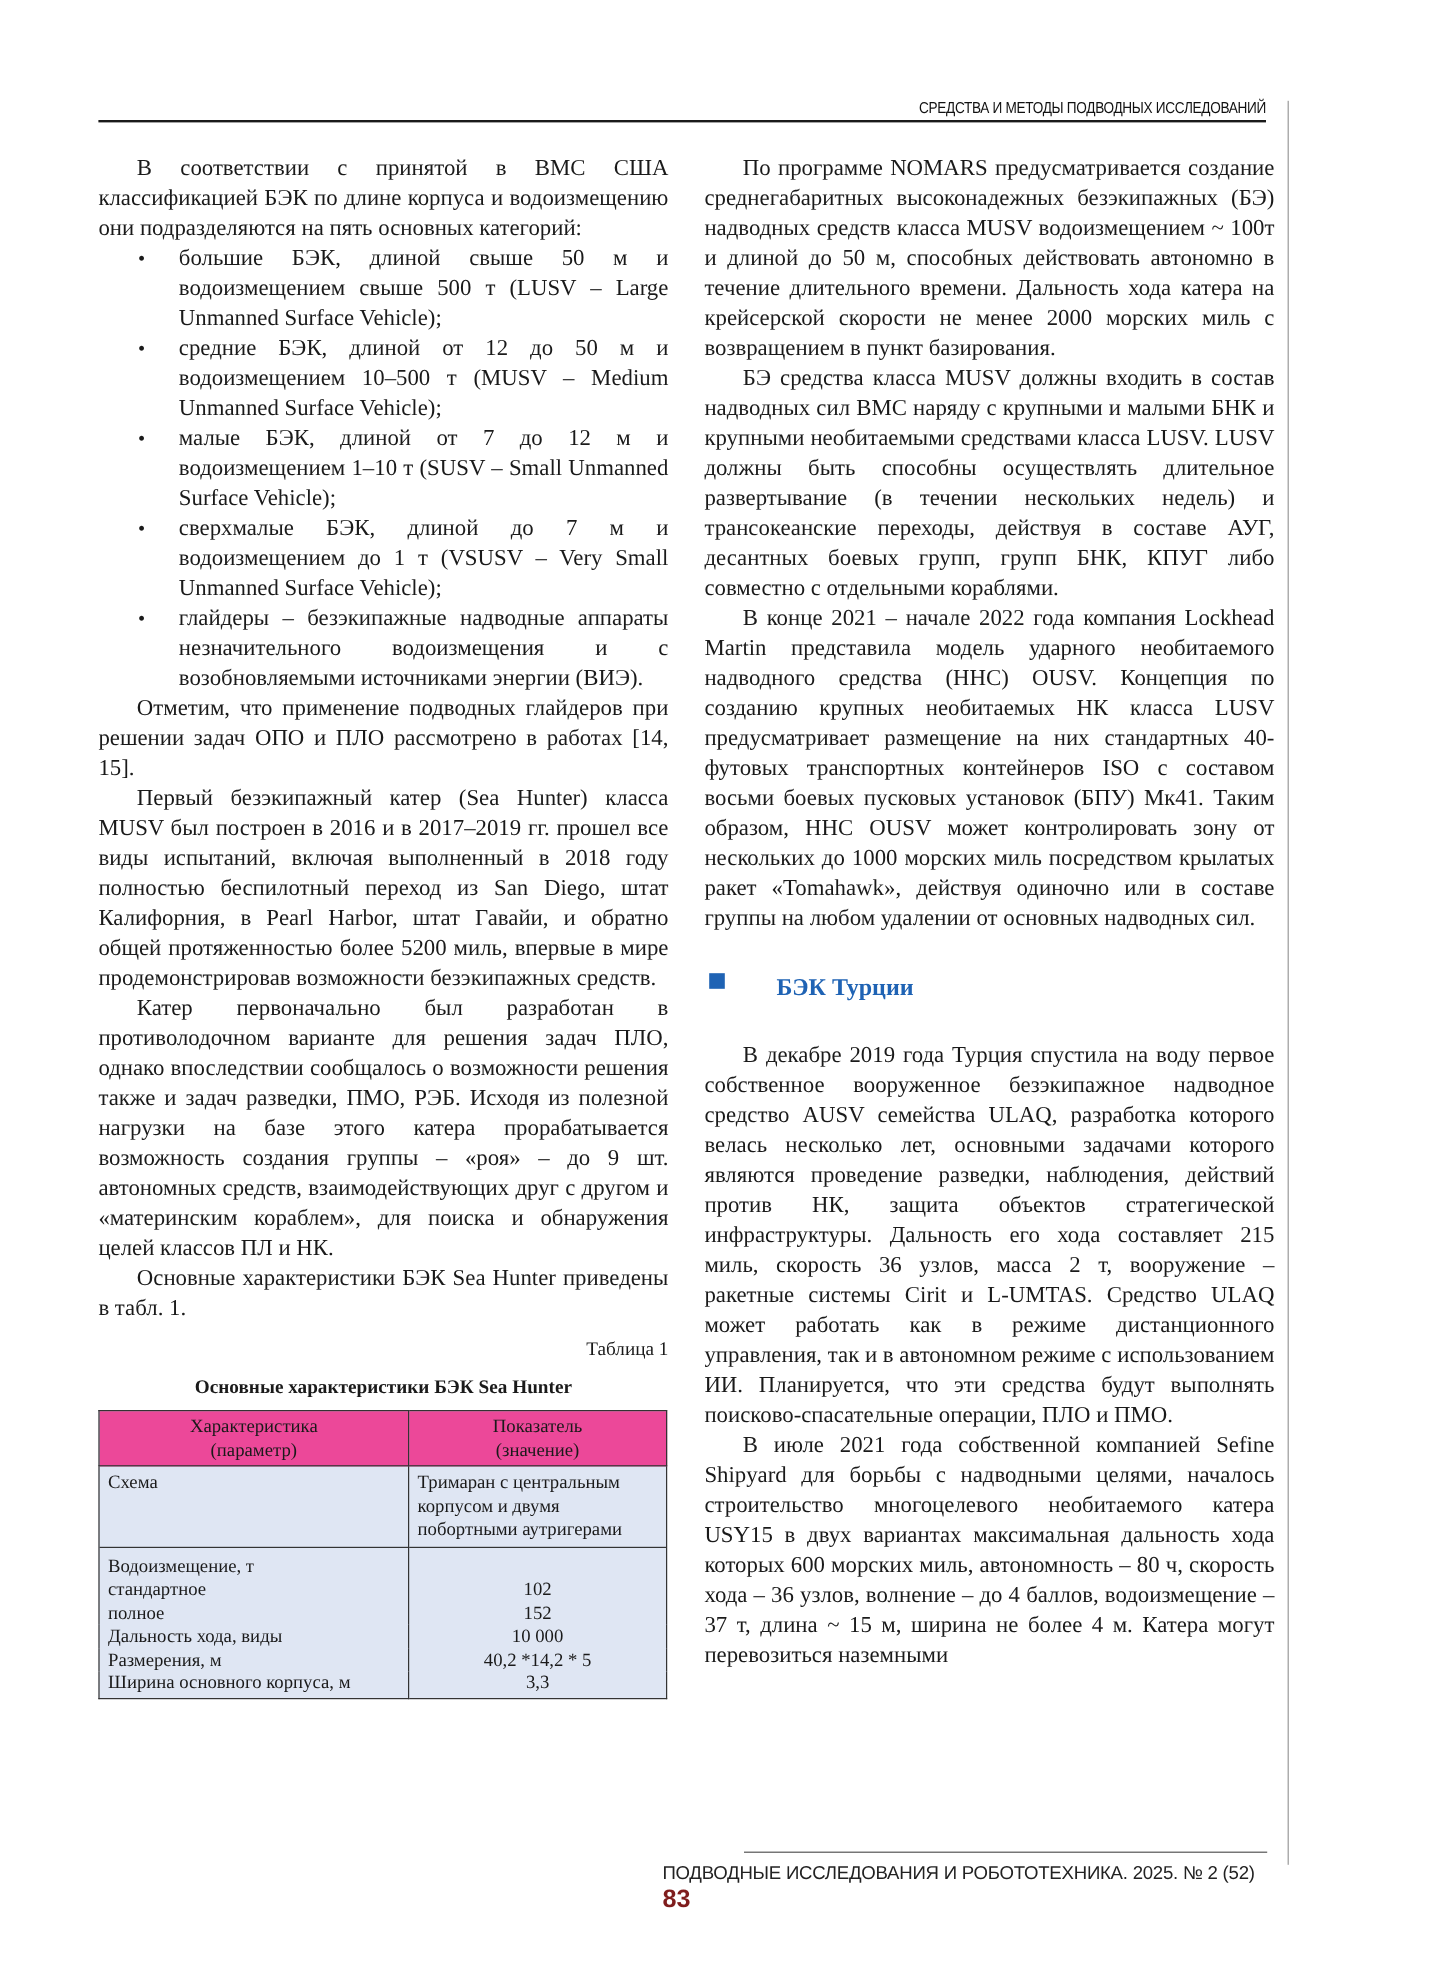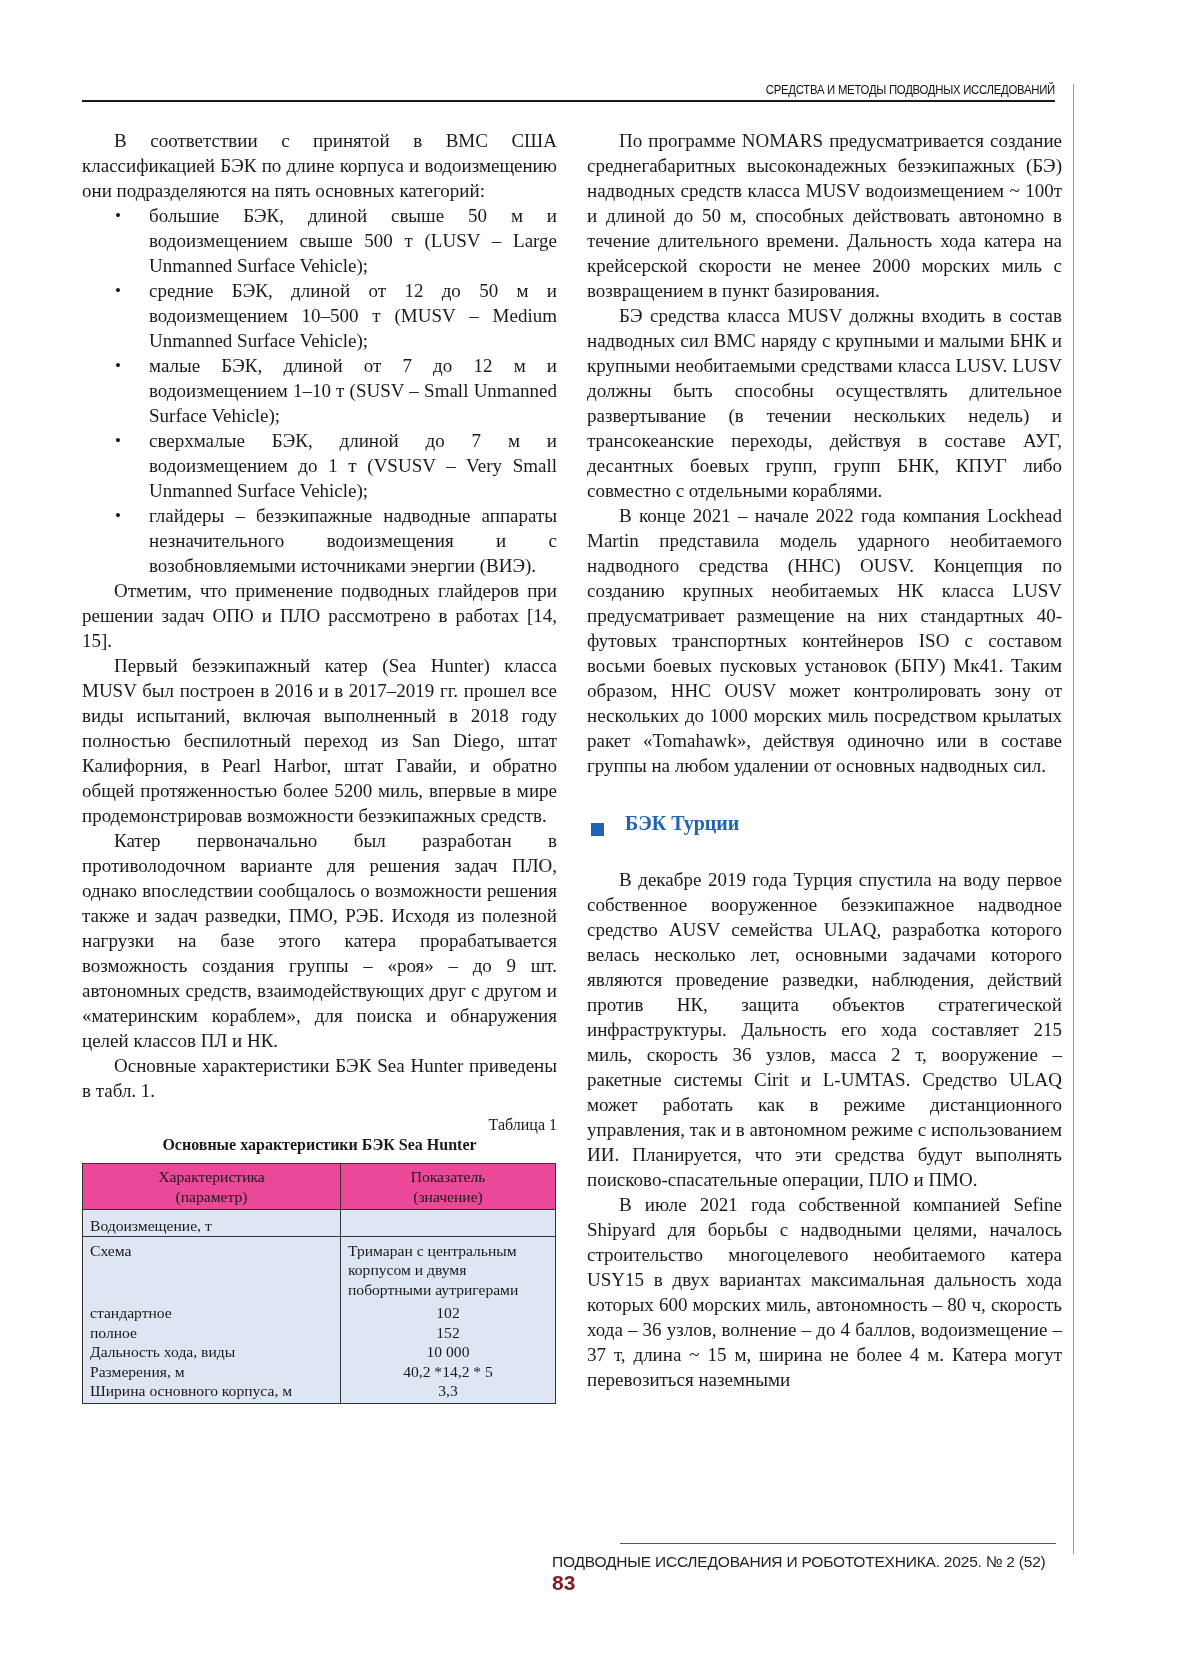--- a/index.html
+++ b/index.html
@@ -11,30 +11,30 @@
   .head-rule { position:absolute; left:82px; top:100px; width:973px; height:2px; background:#1a1a1a; }
   .side-rule { position:absolute; left:1073px; top:84px; width:1px; height:1470px; background:#9a9a9a; }
   .col { position:absolute; top:128px; width:475px; font-size:19px; line-height:25px; text-align:justify; }
   .col.left { left:82px; }
   .col.right { left:587px; }
   p { margin:0; text-indent:32px; }
   ul.cats { list-style:none; margin:0; padding:0; }
   ul.cats li { position:relative; padding-left:67px; }
   ul.cats li .bullet { position:absolute; left:33px; top:0; font-size:17px; }
   .table-num { text-align:right; font-size:16px; line-height:20px; margin-top:12px; }
-  .table-title { text-align:center; font-weight:bold; font-size:16px; line-height:20px; margin-top:0; margin-bottom:8px; }
+  .table-title { text-align:center; font-weight:bold; font-size:16px; line-height:20px; margin-top:12px; margin-bottom:8px; }
   table.specs { width:474px; border-collapse:collapse; font-size:15.6px; line-height:19.5px; background:#dfe6f3; }
   table.specs th { background:#ec4899; font-weight:normal; text-align:center; border:1.5px solid #333; padding:3px 6px; }
   table.specs td { border-left:1.5px solid #333; border-right:1.5px solid #333; padding:4px 7px; vertical-align:top; }
   table.specs tr.sep td { border-top:1.5px solid #333; }
   table.specs tr.last td { border-bottom:1.5px solid #333; }
   table.specs td.val { text-align:center; }
   table.specs td.val.left-al { text-align:left; }
   .col-a { width:245px; }
-  .section-head { display:flex; align-items:flex-end; margin-top:33px; margin-bottom:31px; }
+  .section-head { display:flex; align-items:flex-start; margin-top:33px; margin-bottom:31px;gap:22px; }
   .section-square { width:13px; height:13px; background:#1f63b4; margin-right:21px; margin-left:4px; }
   .section-title { color:#1f63b4; font-weight:bold; font-size:20px; }
   .foot-rule { position:absolute; left:620px; top:1543px; width:436px; height:1px; background:#555; }
   .footer { position:absolute; left:540px; top:1553px; width:533px; display:flex; justify-content:flex-end; align-items:baseline;
          font-family:"Liberation Sans", "DejaVu Sans", sans-serif;flex-direction:column; }
   .footer-text { font-size:15.5px; color:#222; letter-spacing:-0.2px; }
   .page-num { font-size:21px; font-weight:bold; margin-left:12px; color:#7f1d1d; }
 </style>
 </head>
 <body>
@@ -64,31 +64,31 @@
         <tr>
       <th class="col-a">
         <div>Характеристика</div>
         <div>(параметр)</div>
       </th>
       <th>
         <div>Показатель</div>
         <div>(значение)</div>
       </th>
     </tr>
-    <tr class="sep" style="height:8px">
-      <td style="padding-top:6px;padding-bottom:0">Водоизмещение, т</td>
-      <td class="val" style="padding-top:6px;padding-bottom:0"></td>
-    </tr>
     <tr class="sep">
       <td>Схема</td>
       <td class="val left-al">
         <div>Тримаран с центральным</div>
         <div>корпусом и двумя</div>
         <div>побортными аутригерами</div>
       </td>
+    </tr>
+    <tr class="sep" style="height:8px">
+      <td style="padding-top:6px;padding-bottom:0">Водоизмещение, т</td>
+      <td class="val" style="padding-top:6px;padding-bottom:0"></td>
     </tr>
     <tr>
       <td style="padding-top:0;padding-bottom:0">стандартное</td>
       <td class="val" style="padding-top:0;padding-bottom:0">102</td>
     </tr>
     <tr>
       <td style="padding-top:0;padding-bottom:0">полное</td>
       <td class="val" style="padding-top:0;padding-bottom:0">152</td>
     </tr>
     <tr>

